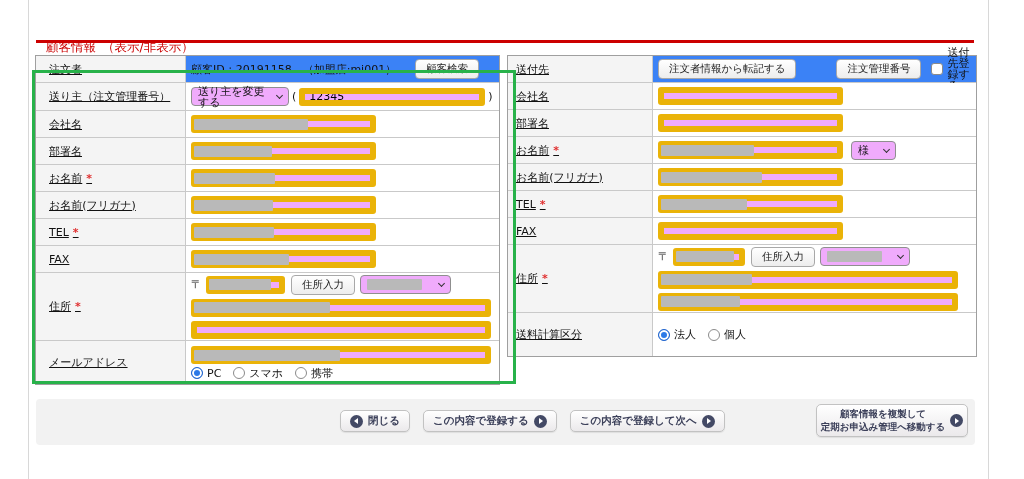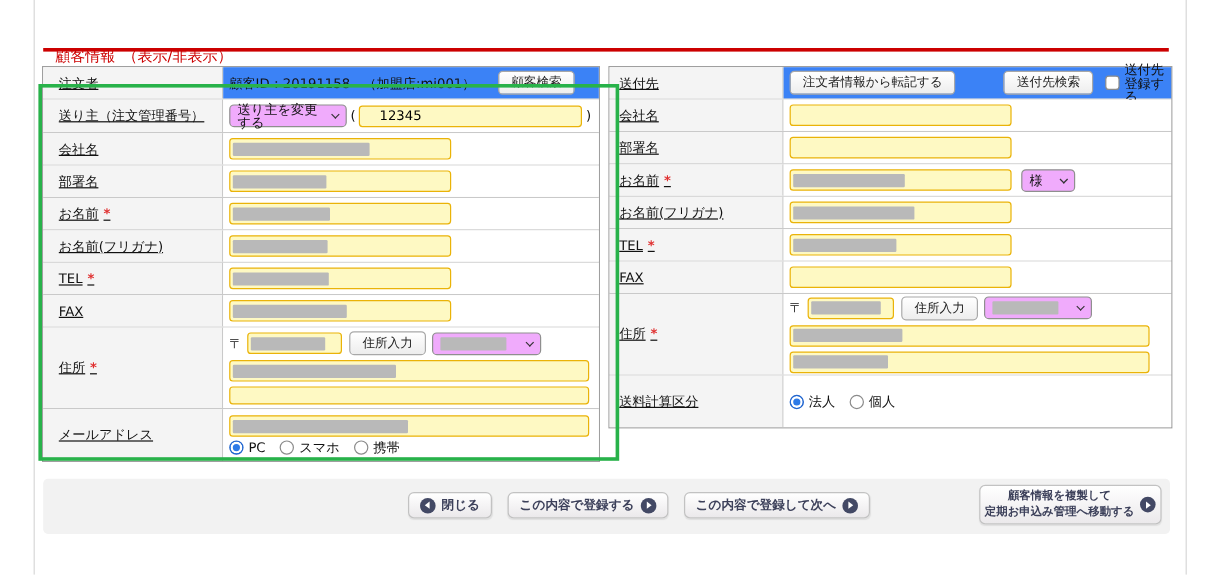--- a/index.html
+++ b/index.html
@@ -21,21 +21,21 @@
   .row:last-child { border-bottom:none; }
   .h27{height:27px} .h28{height:28px} .h68{height:68px} .h43{height:43px}
   .lbl { width:150px; background:#f4f4f4; border-right:1px solid #c9c9c9; display:flex; align-items:center; padding-left:13px; font-size:11px;text-decoration:underline; }
   .tbl-right .lbl { width:145px; padding-left:8px; }
   .val { flex:1; display:flex; align-items:center; padding-left:5px; background:#fff; position:relative; }
   .row.gray .val { background:#3b82f6; }
   .val.col { flex-direction:column; align-items:flex-start; justify-content:center; gap:4px; padding-top:4px; padding-bottom:4px; }
   .req { color:#e03030; font-weight:bold; margin-left:4px; }
 
   
-  .inp { height:18px; border:1px solid #eab308; border-radius:3px; background:#fef9c3; font-size:11px; padding:0 16px; outline:none; font-family:inherit; }
+  .inp { height:18px; border:6px solid #eab308; border-radius:3px; background:#f0abfc; font-size:11px; padding:0 4px; outline:none; font-family:inherit; }
   .wrap { position:relative; display:inline-flex; align-items:center; }
   .redact { position:absolute; left:3px; top:3.5px; height:11px; background:#b9b9b9; border-radius:1px; pointer-events:none; }
   .selbox { display:inline-flex; align-items:center; justify-content:space-between; height:19px; border:1px solid #8f8f8f; border-radius:4px; background:#f0abfc; padding:0 6px; font-size:11px; cursor:pointer; }
   .chev { width:5px; height:5px; border-right:1.7px solid #333; border-bottom:1.7px solid #333; transform:rotate(45deg); margin-left:7px; margin-top:-2px; flex:none; }
   .redact-in { display:inline-block; height:11px; background:#b9b9b9; border-radius:1px; }
   .btn-sm { display:inline-flex; align-items:center; justify-content:center; height:20px; padding:0 10px; border:1px solid #a8a8a8; border-radius:4px; background:linear-gradient(#ffffff,#ededed); font-size:10.5px; color:#222; cursor:pointer; white-space:nowrap; }
   .radio { width:12px; height:12px; border-radius:50%; flex:none; }
   .radio.off { background:#fff; border:1px solid #8b8b8b; }
   .radio.on  { background:#2d7ae7; border:1px solid #2265cd; box-shadow:inset 0 0 0 2px #fff; }
   .rlab { margin:0 12px 0 4px; font-size:11px; }
@@ -190,21 +190,21 @@
         </div>
       </div>
     </div>
   </div>
 
   <div class="tbl tbl-right">
     <div class="row gray h27">
       <div class="lbl">送付先</div>
       <div class="val">
         <button class="btn-sm">注文者情報から転記する</button>
-        <button class="btn-sm" style="margin-left:40px">送付先検索</button>
+        <button class="btn-sm" style="margin-left:40px">注文管理番号</button>
         <span class="cbox" style="margin-left:10px"></span>
         <span style="margin-left:4px; font-size:11px;">送付先登録する</span>
       </div>
     </div>
     <div class="row h27">
       <div class="lbl">会社名</div>
       <div class="val">
           <input class="inp" style="width: 185px;">
         </div>
     </div>

